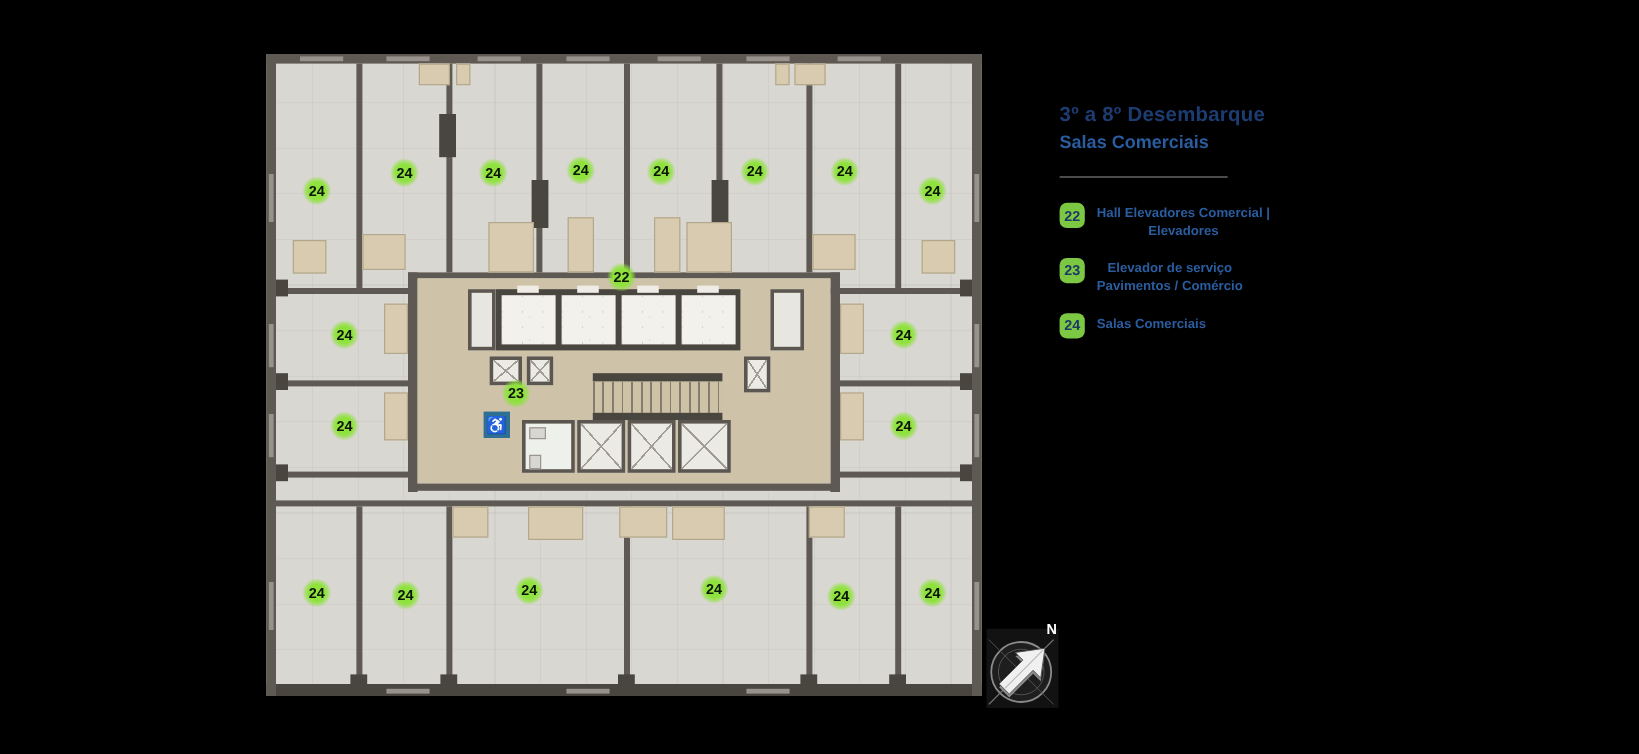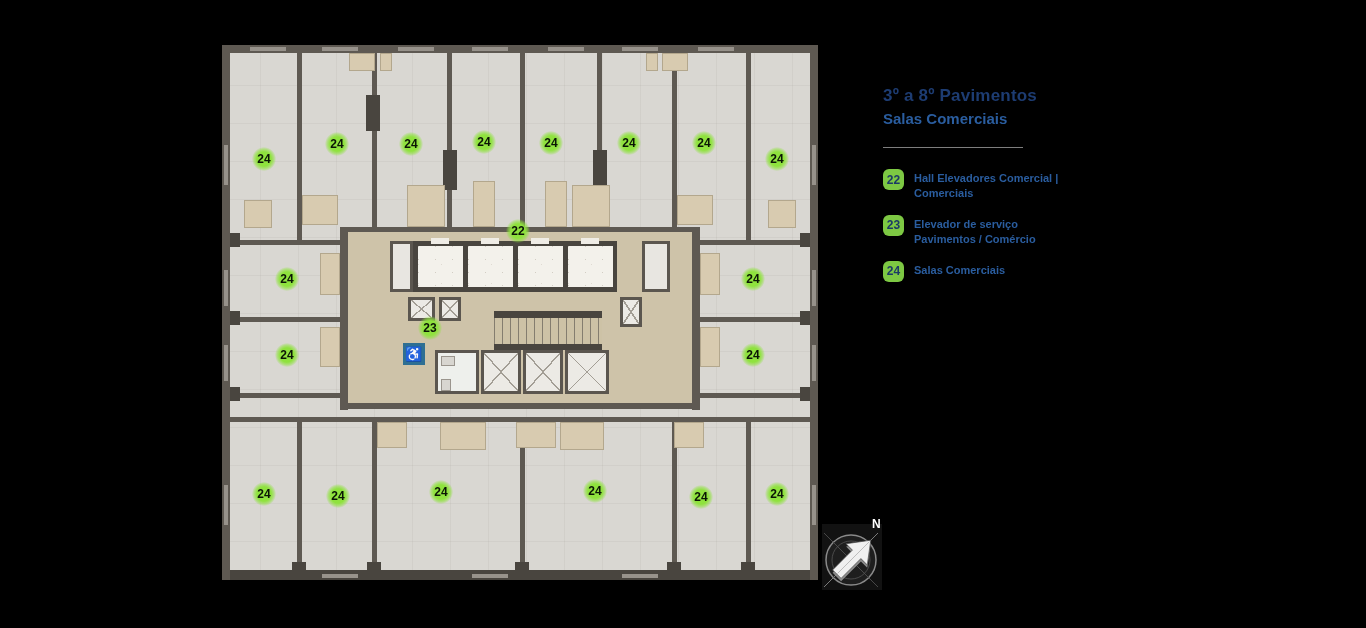--- a/index.html
+++ b/index.html
@@ -46,21 +46,21 @@
     color:#0b1505;font-size:12px;font-weight:800;}
 
   
   #legend{position:absolute;left:883px;top:86px;width:270px;color:#1d3c72;}
   #legend .t1{font-size:17px;font-weight:800;letter-spacing:.2px;}
   #legend .t2{font-size:15px;font-weight:800;color:#2a5d9f;margin-top:4px;}
   #legend .rule{width:140px;height:1px;background:#7e7e7e;margin:20px 0 21px;}
   .leg-item{display:flex;align-items:flex-start;gap:10px;margin-bottom:13px;}
   .leg-num{flex:0 0 auto;width:21px;height:21px;border-radius:6px;background:#7dc843;
     color:#1c3a66;font-size:12px;font-weight:800;display:flex;align-items:center;justify-content:center;}
-  .leg-text{font-size:11px;font-weight:700;color:#2a5d9f;line-height:1.4;padding-top:2px;}
+  .leg-text{font-size:11px;font-weight:700;color:#2a5d9f;line-height:1.4;padding-top:2px;text-align:center;}
 
   
   #compass{position:absolute;left:816px;top:510px;width:74px;height:90px;}
 </style>
 </head>
 <body>
 
 <div id="stage">
 
   <div id="plan">
@@ -206,29 +206,29 @@
       <div class="num-badge" style="left: 753px; top: 355px;">24</div>
       <div class="num-badge" style="left: 264px; top: 494px;">24</div>
       <div class="num-badge" style="left: 338px; top: 496px;">24</div>
       <div class="num-badge" style="left: 441px; top: 492px;">24</div>
       <div class="num-badge" style="left: 595px; top: 491px;">24</div>
       <div class="num-badge" style="left: 701px; top: 497px;">24</div>
       <div class="num-badge" style="left: 777px; top: 494px;">24</div>
     </div>
 
   <div id="legend">
-    <div class="t1">3º a 8º Pavimentos</div>
+    <div class="t1">3º a 8º Desembarque</div>
     <div class="t2">Salas Comerciais</div>
     <div class="rule"></div>
 
     <div class="leg-item">
       <div class="leg-num">22</div>
       <div class="leg-text">
         <div>Hall Elevadores Comercial |</div>
-        <div>Comerciais</div>
+        <div>Elevadores</div>
       </div>
     </div>
 
     <div class="leg-item">
       <div class="leg-num">23</div>
       <div class="leg-text">
         <div>Elevador de serviço</div>
         <div>Pavimentos / Comércio</div>
       </div>
     </div>

